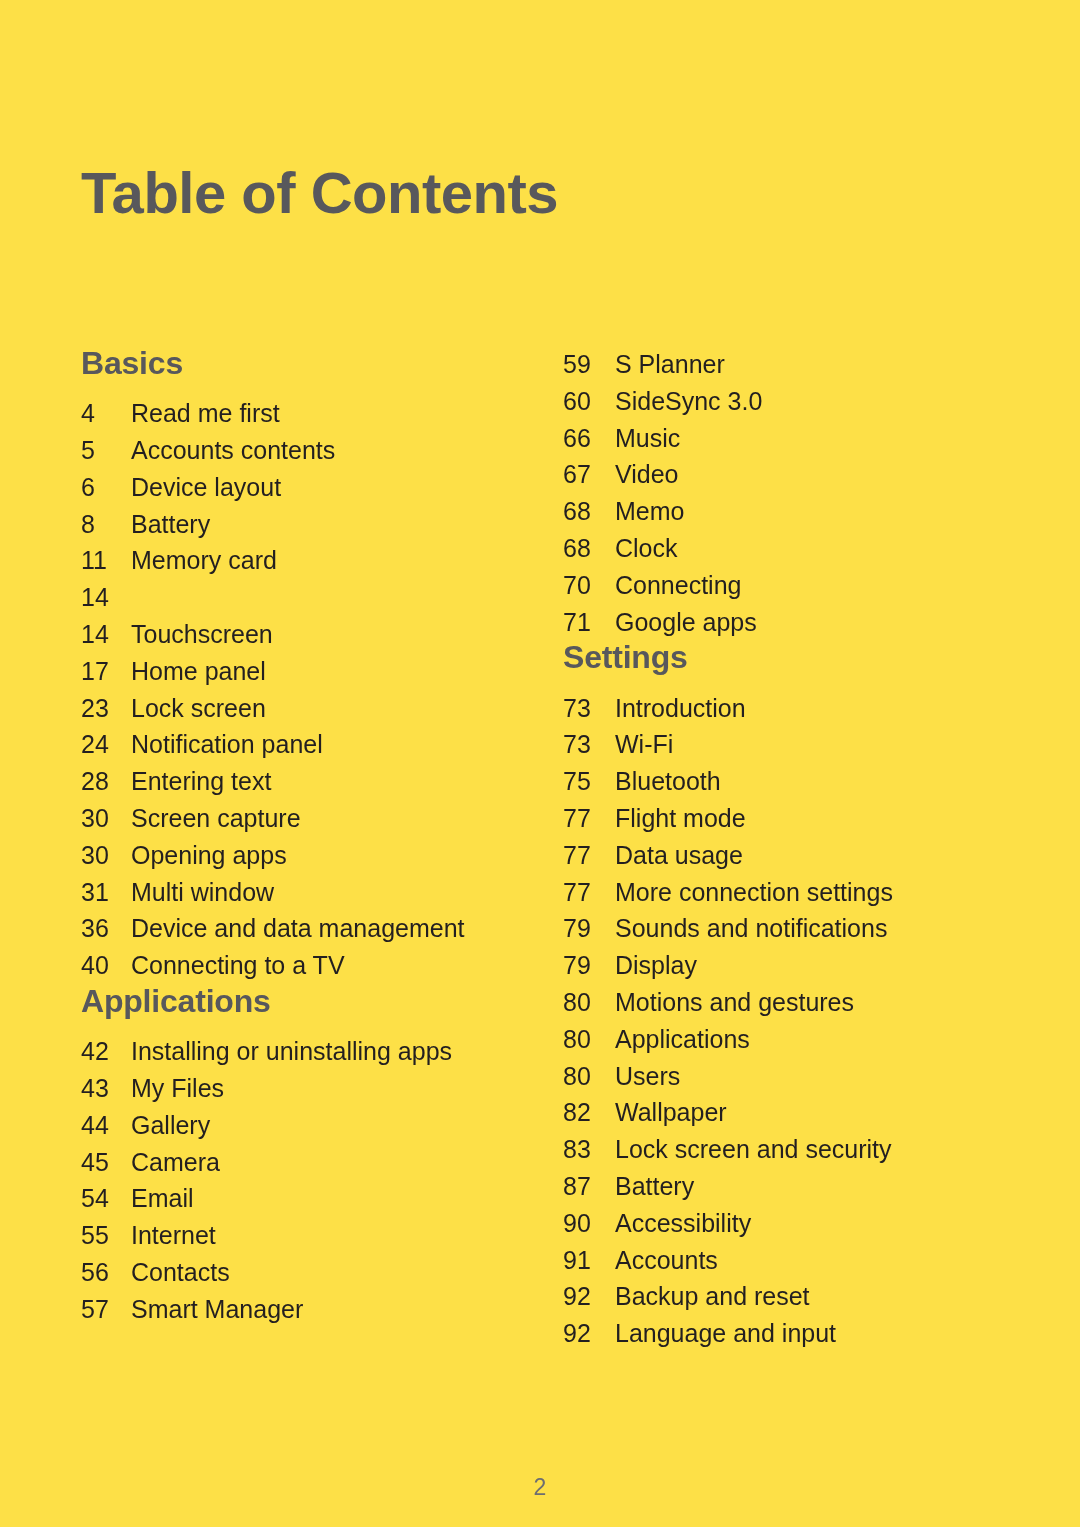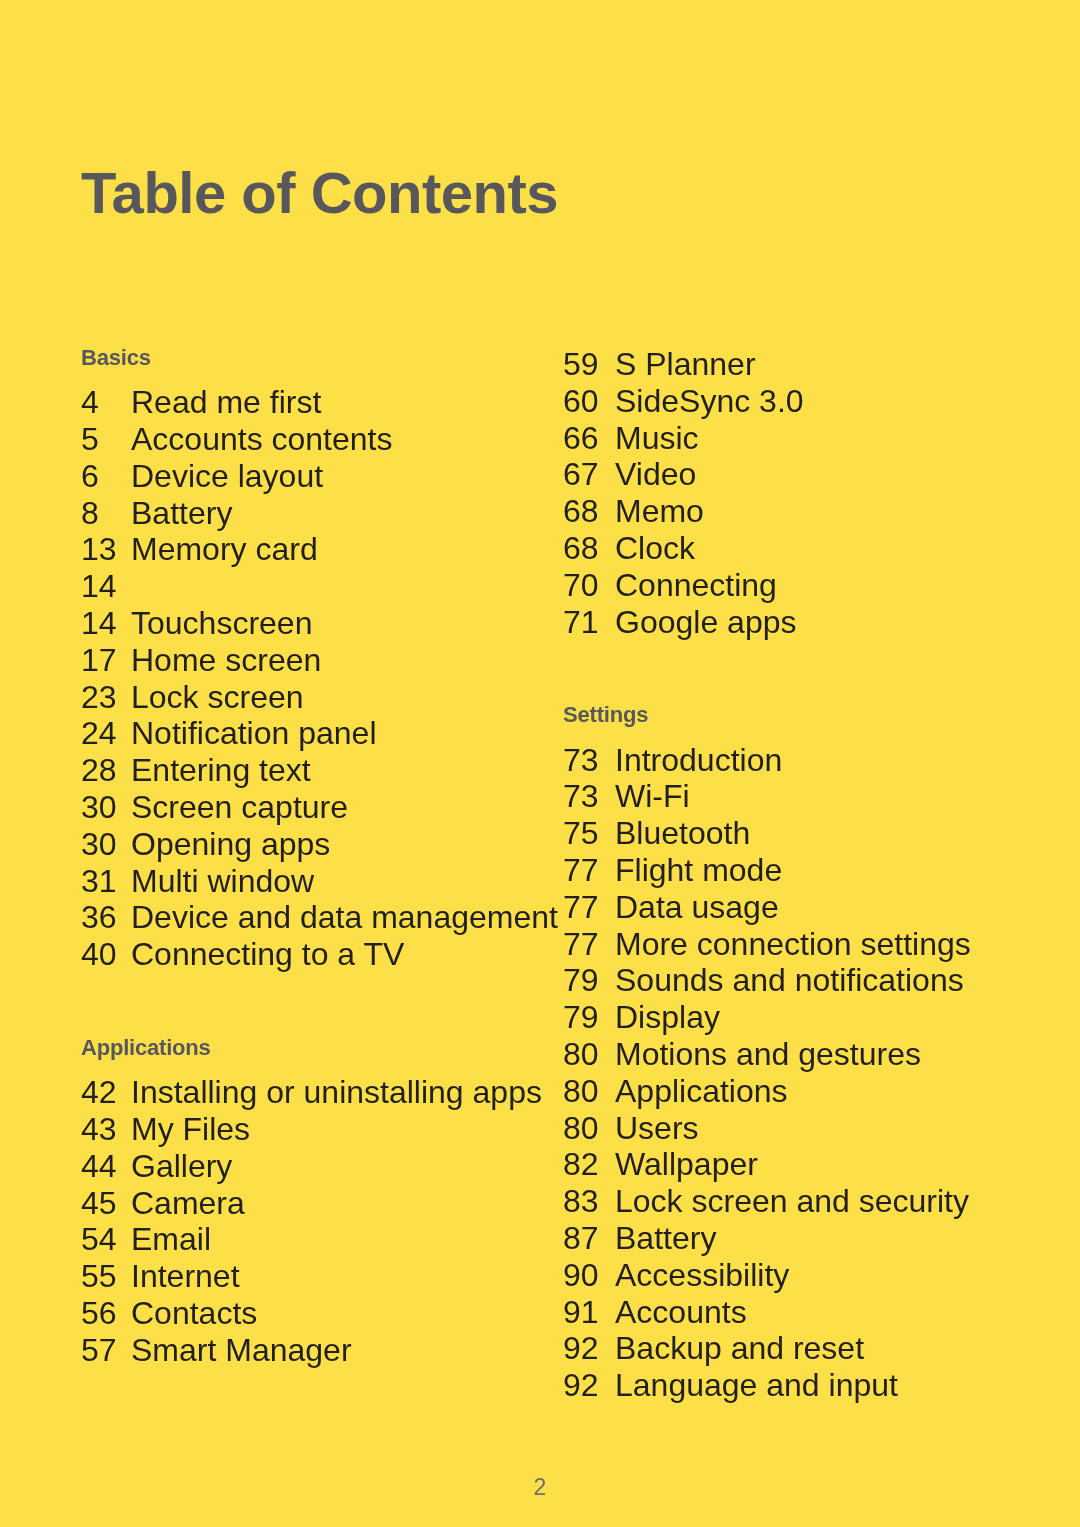--- a/index.html
+++ b/index.html
@@ -36,39 +36,39 @@
   
   .col {
     position: absolute;
     top: 346px;
   }
   .col-left  { left: 81px;  width: 440px; }
   .col-right { left: 563px; width: 450px; }
 
   
   .section { margin: 0; }
-  .section + .section { margin-top: 63px; }
+  .section + .section { }
 
   .section-heading {
-    font-size: 22px;
+    font-size: 32px;
     font-weight: bold;
     color: #58585c;
     letter-spacing: -0.2px;
     line-height: 1.1;
     margin: 0 0 14px 0;
     white-space: nowrap;
   }
 
   .entries { margin: 0; padding: 0; list-style: none; }
 
   .entry {
     display: flex;
     align-items: baseline;
     height: 36.8px;
-    font-size: 32px;
+    font-size: 25px;
     color: #231f20;
     line-height: 36.8px;
     white-space: nowrap;
   }
   .entry-page {
     width: 50px;
     flex: 0 0 50px;
     text-align: left;
   }
   .entry-label {
@@ -110,33 +110,33 @@
           </li>
           <li class="entry">
             <span class="entry-page">6</span>
             <span class="entry-label">Device layout</span>
           </li>
           <li class="entry">
             <span class="entry-page">8</span>
             <span class="entry-label">Battery</span>
           </li>
           <li class="entry">
-            <span class="entry-page">13</span>
+            <span class="entry-page">11</span>
             <span class="entry-label">Memory card</span>
           </li>
           <li class="entry">
             <span class="entry-page">14</span>
           </li>
           <li class="entry">
             <span class="entry-page">14</span>
             <span class="entry-label">Touchscreen</span>
           </li>
           <li class="entry">
             <span class="entry-page">17</span>
-            <span class="entry-label">Home screen</span>
+            <span class="entry-label">Home panel</span>
           </li>
           <li class="entry">
             <span class="entry-page">23</span>
             <span class="entry-label">Lock screen</span>
           </li>
           <li class="entry">
             <span class="entry-page">24</span>
             <span class="entry-label">Notification panel</span>
           </li>
           <li class="entry">

